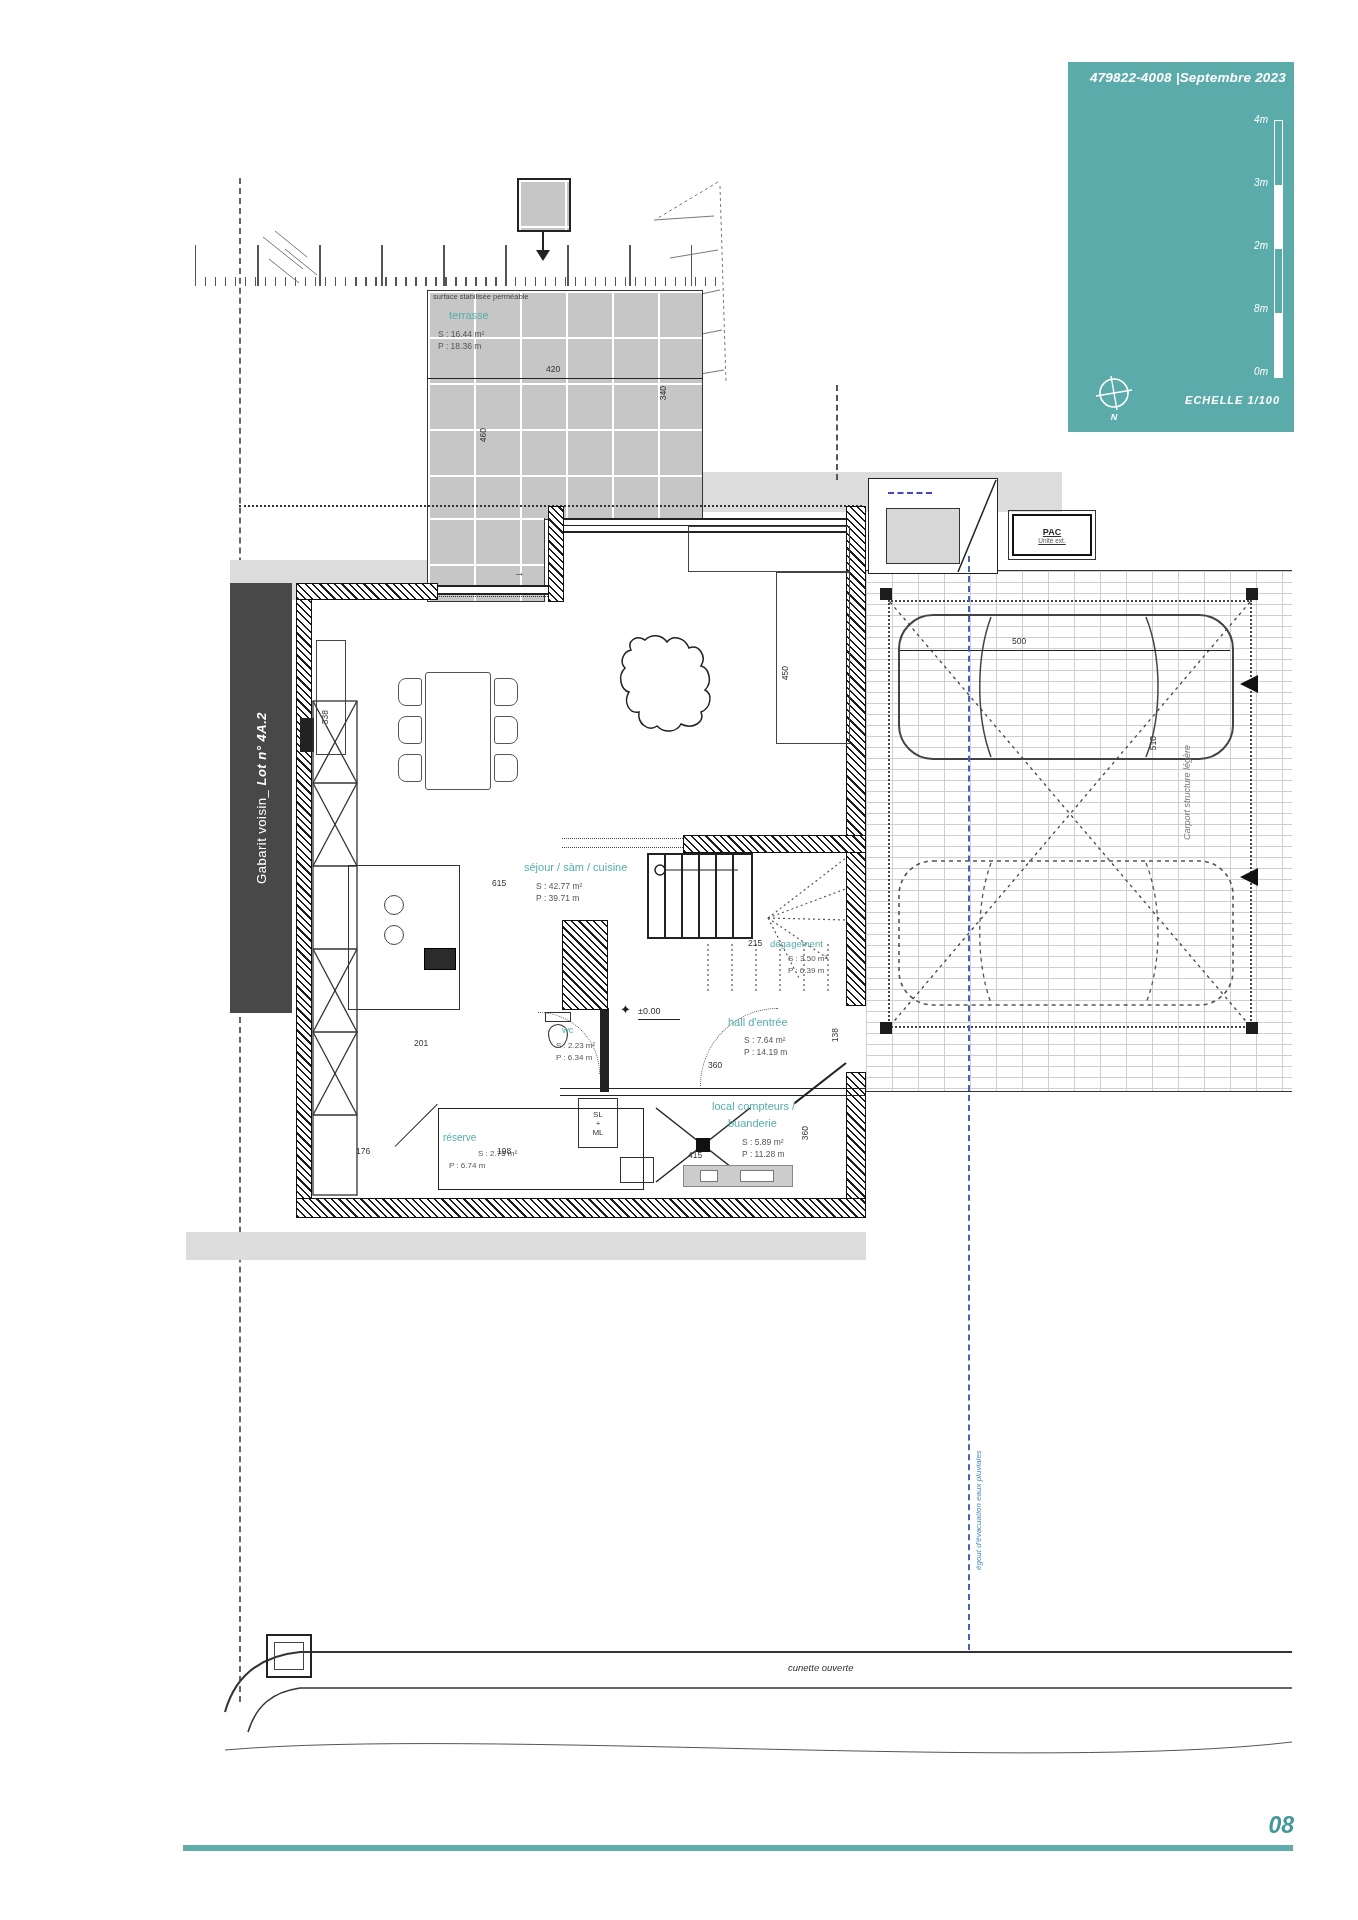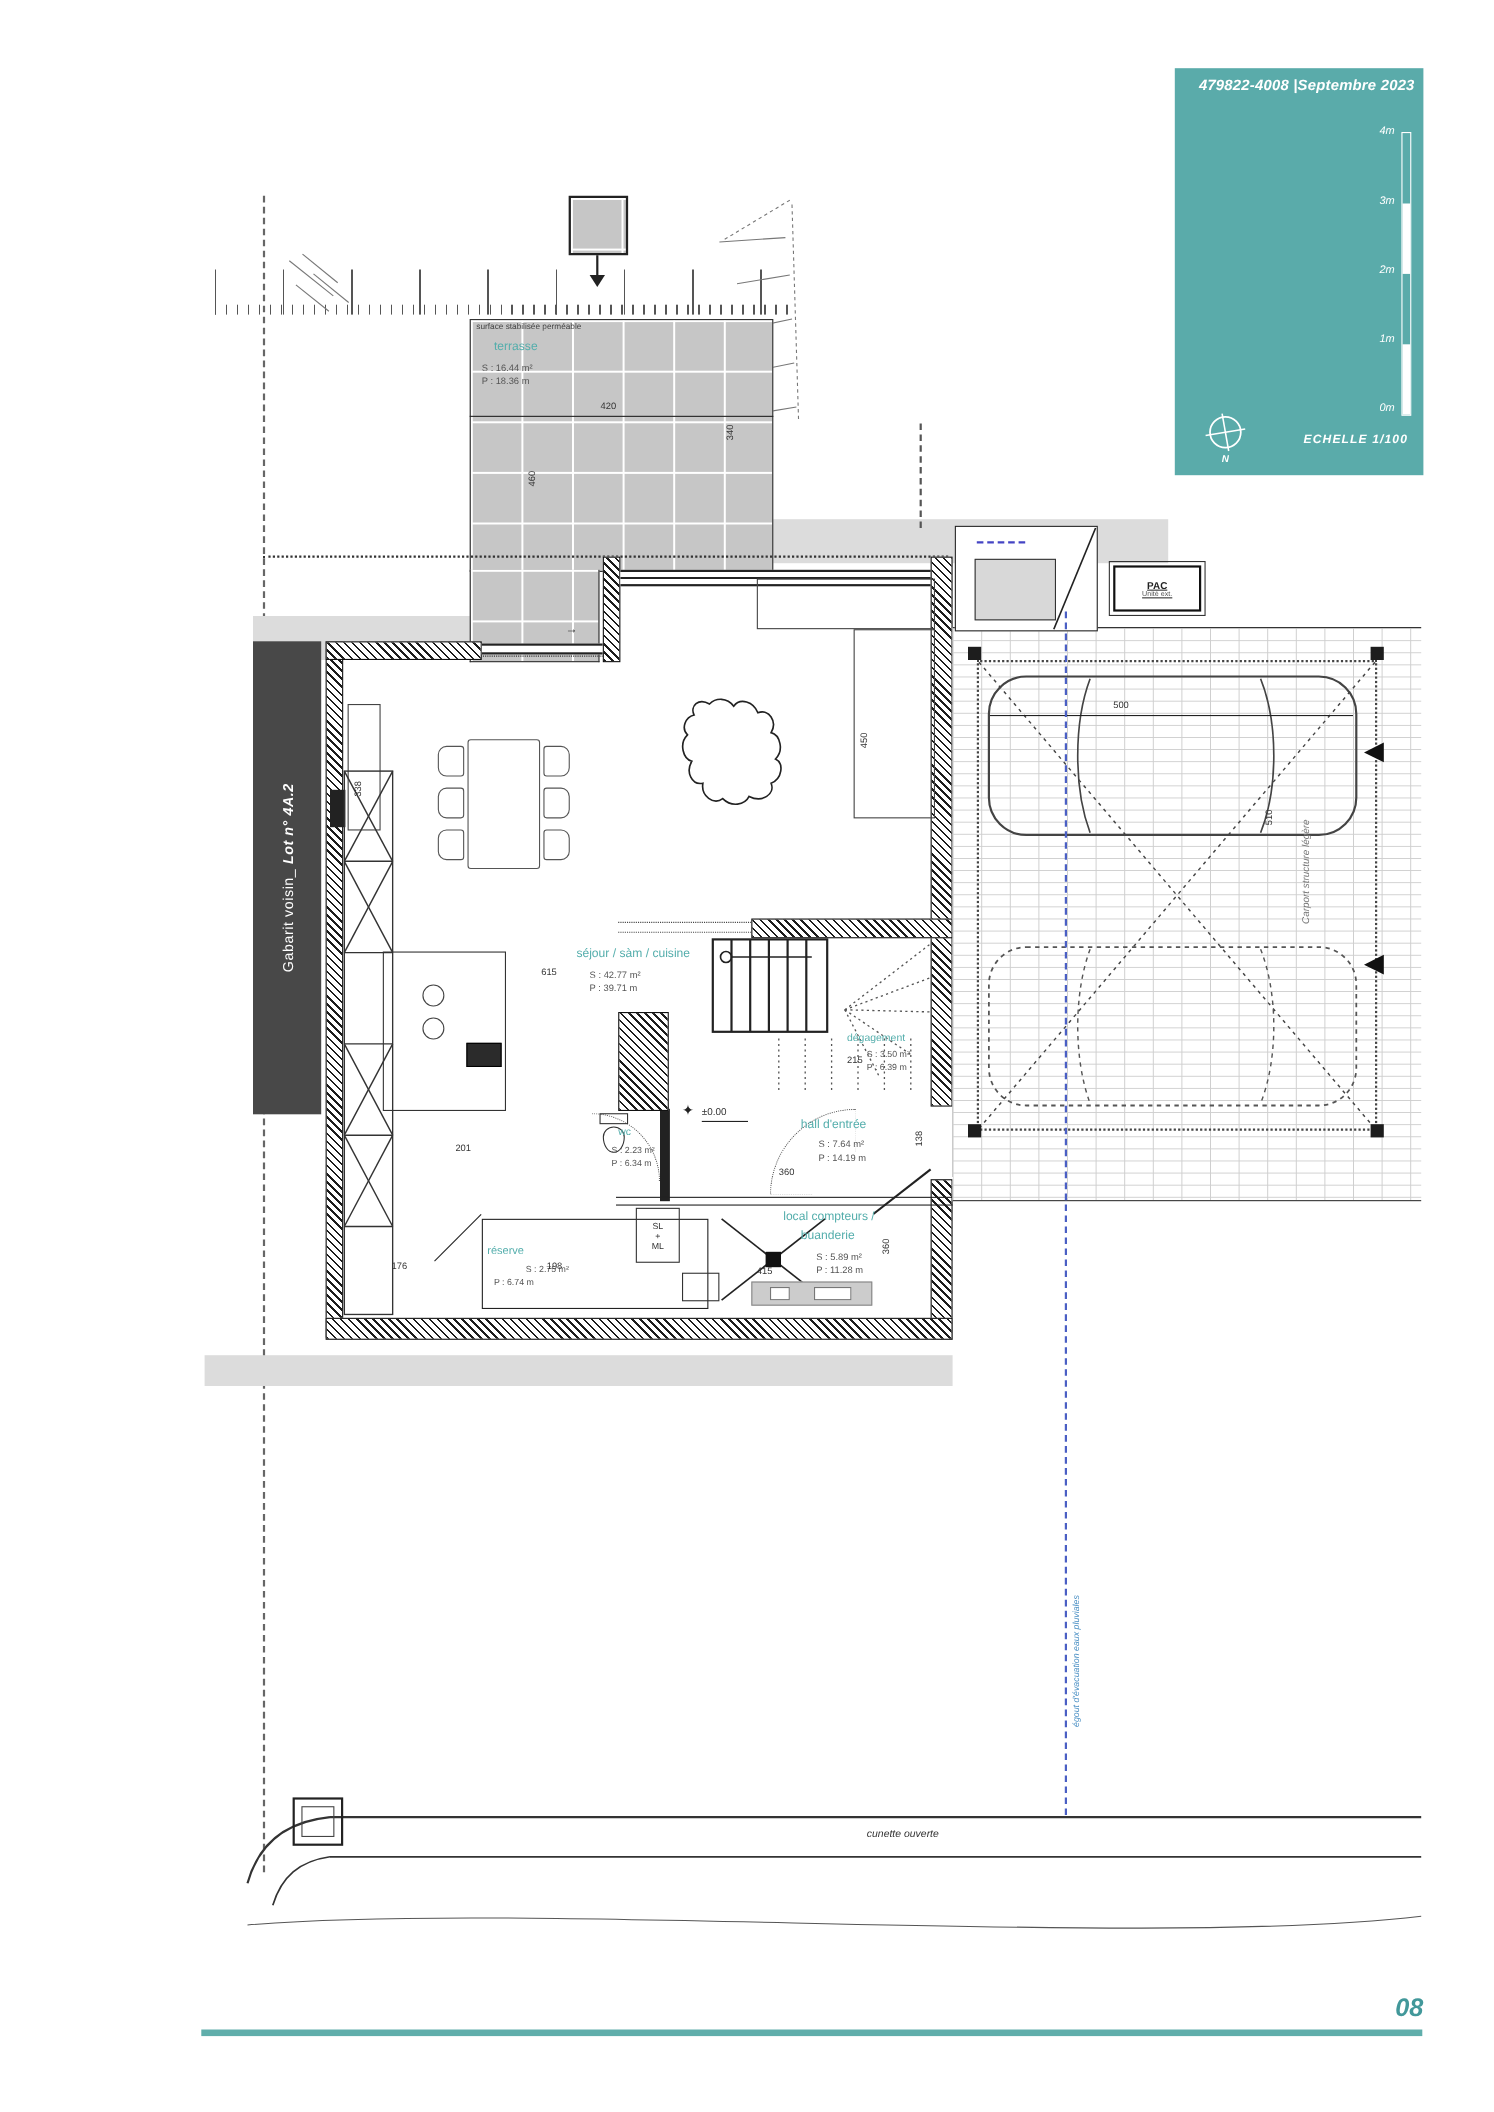--- a/index.html
+++ b/index.html
@@ -65,21 +65,21 @@
 <div class="page">
 
   <div class="abs panel">
     <div class="abs panel-header">
       <span>479822-4008</span>
       <span>|</span><span>Septembre 2023</span>
     </div>
     <div class="abs slab" style="top:52px">4m</div>
     <div class="abs slab" style="top:115px">3m</div>
     <div class="abs slab" style="top:178px">2m</div>
-    <div class="abs slab" style="top:241px">1m</div>
+    <div class="abs slab" style="top:241px">8m</div>
     <div class="abs slab" style="top:304px">0m</div>
     <div class="abs sbar">
         <div></div>
         <div></div>
         <div></div>
         <div></div>
       </div>
     <svg class="abs compass" viewBox="0 0 44 40">
       <circle cx="22" cy="19" r="14" fill="none" stroke="#fff" stroke-width="1.6"></circle>
       <line x1="4" y1="22" x2="40" y2="16" stroke="#fff" stroke-width="1.4"></line>
@@ -255,21 +255,21 @@
   <div class="abs" style="left:683px;top:1165px;width:110px;height:22px;background:#ccc;border:1px solid #888;"></div>
   <div class="abs" style="left:700px;top:1170px;width:18px;height:12px;background:#fff;border:1px solid #777;"></div>
   <div class="abs" style="left:740px;top:1170px;width:34px;height:12px;background:#fff;border:1px solid #777;"></div>
   <div class="abs" style="left:620px;top:1157px;width:34px;height:26px;border:1.5px solid #333;"></div>
 
   <div class="abs roomlbl" style="left:524px;top:861px;">séjour / sàm / cuisine</div>
   <div class="abs sp" style="left:536px;top:880px;">S : 42.77 m²</div>
   <div class="abs sp" style="left:536px;top:892px;">P : 39.71 m</div>
   <div class="abs dim" style="left:492px;top:878px;">615</div>
 
-  <div class="abs dim" style="left:748px;top:958px;margin-left:22px;">215</div>
+  <div class="abs dim" style="left:748px;top:938px;">215</div>
   <div class="abs roomlbl" style="left:770px;top:938px;font-size:9.5px;">dégagement</div>
   <div class="abs sp" style="left:788px;top:953px;font-size:8px;">S : 3.50 m²</div>
   <div class="abs sp" style="left:788px;top:965px;font-size:8px;">P : 6.39 m</div>
 
   <div class="abs roomlbl" style="left:728px;top:1016px;">hall d'entrée</div>
   <div class="abs sp" style="left:744px;top:1034px;">S : 7.64 m²</div>
   <div class="abs sp" style="left:744px;top:1046px;">P : 14.19 m</div>
 
   <div class="abs roomlbl" style="left:562px;top:1024px;font-size:9.5px;">wc</div>
   <div class="abs sp" style="left:556px;top:1040px;font-size:8px;">S : 2.23 m²</div>

